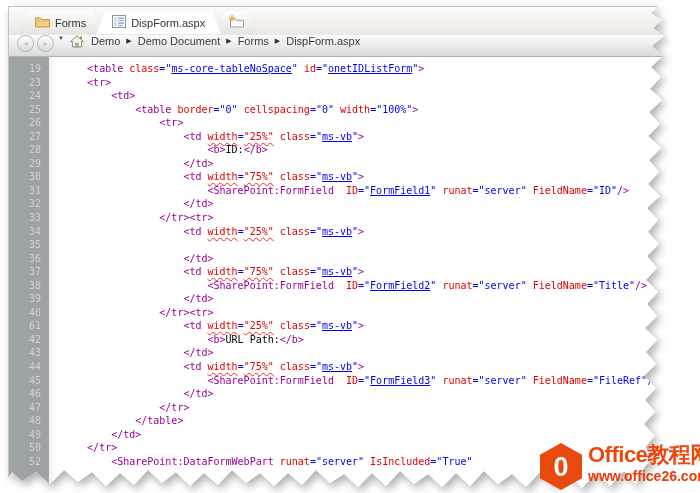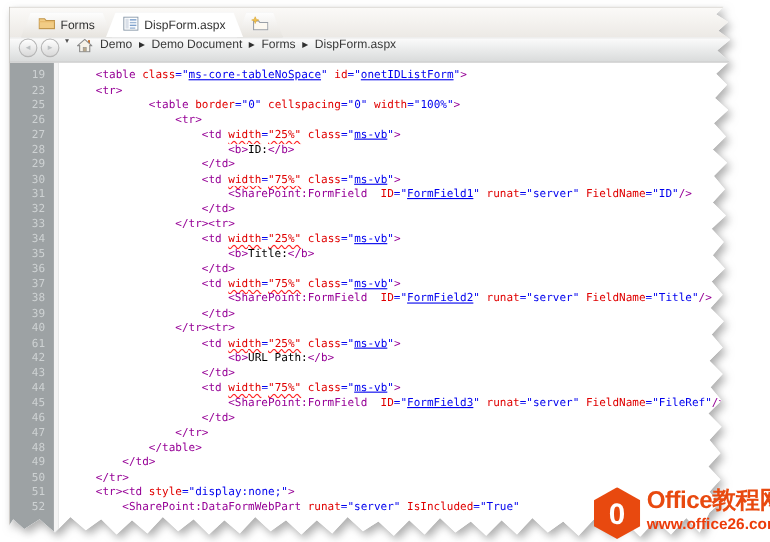--- a/index.html
+++ b/index.html
@@ -159,20 +159,24 @@
       <div class="code">
           <div class="code-row">
             <span class="ln">19</span>
             <span class="lt"><span class="sg-s">    </span><span class="sg-t">&lt;table</span><span class="sg-s"> </span><span class="sg-a">class</span><span class="sg-e">=</span><span class="sg-v">"</span><span class="sg-u">ms-core-tableNoSpace</span><span class="sg-v">"</span><span class="sg-s"> </span><span class="sg-a">id</span><span class="sg-e">=</span><span class="sg-v">"</span><span class="sg-u">onetIDListForm</span><span class="sg-v">"</span><span class="sg-t">&gt;</span></span>
           </div>
           <div class="code-row">
             <span class="ln">23</span>
             <span class="lt"><span class="sg-s">    </span><span class="sg-t">&lt;tr&gt;</span></span>
           </div>
           <div class="code-row">
+            <span class="ln">24</span>
+            <span class="lt"><span class="sg-s">        </span><span class="sg-t">&lt;td&gt;</span></span>
+          </div>
+          <div class="code-row">
             <span class="ln">25</span>
             <span class="lt"><span class="sg-s">            </span><span class="sg-t">&lt;table</span><span class="sg-s"> </span><span class="sg-a">border</span><span class="sg-e">=</span><span class="sg-v">"0"</span><span class="sg-s"> </span><span class="sg-a">cellspacing</span><span class="sg-e">=</span><span class="sg-v">"0"</span><span class="sg-s"> </span><span class="sg-a">width</span><span class="sg-e">=</span><span class="sg-v">"100%"</span><span class="sg-t">&gt;</span></span>
           </div>
           <div class="code-row">
             <span class="ln">26</span>
             <span class="lt"><span class="sg-s">                </span><span class="sg-t">&lt;tr&gt;</span></span>
           </div>
           <div class="code-row">
             <span class="ln">27</span>
             <span class="lt"><span class="sg-s">                    </span><span class="sg-t">&lt;td</span><span class="sg-s"> </span><span class="sg-w">width</span><span class="sg-e">=</span><span class="sg-w">"25%"</span><span class="sg-s"> </span><span class="sg-a">class</span><span class="sg-e">=</span><span class="sg-v">"</span><span class="sg-u">ms-vb</span><span class="sg-v">"</span><span class="sg-t">&gt;</span></span>
@@ -200,21 +204,20 @@
           <div class="code-row">
             <span class="ln">33</span>
             <span class="lt"><span class="sg-s">                </span><span class="sg-t">&lt;/tr&gt;&lt;tr&gt;</span></span>
           </div>
           <div class="code-row">
             <span class="ln">34</span>
             <span class="lt"><span class="sg-s">                    </span><span class="sg-t">&lt;td</span><span class="sg-s"> </span><span class="sg-w">width</span><span class="sg-e">=</span><span class="sg-w">"25%"</span><span class="sg-s"> </span><span class="sg-a">class</span><span class="sg-e">=</span><span class="sg-v">"</span><span class="sg-u">ms-vb</span><span class="sg-v">"</span><span class="sg-t">&gt;</span></span>
           </div>
           <div class="code-row">
             <span class="ln">35</span>
-            <span class="lt"><span class="sg-s">                        </span><span class="sg-t">&lt;b&gt;</span><span class="sg-x">Title:</span><span class="sg-t">&lt;/b&gt;</span></span>
           </div>
           <div class="code-row">
             <span class="ln">36</span>
             <span class="lt"><span class="sg-s">                    </span><span class="sg-t">&lt;/td&gt;</span></span>
           </div>
           <div class="code-row">
             <span class="ln">37</span>
             <span class="lt"><span class="sg-s">                    </span><span class="sg-t">&lt;td</span><span class="sg-s"> </span><span class="sg-w">width</span><span class="sg-e">=</span><span class="sg-w">"75%"</span><span class="sg-s"> </span><span class="sg-a">class</span><span class="sg-e">=</span><span class="sg-v">"</span><span class="sg-u">ms-vb</span><span class="sg-v">"</span><span class="sg-t">&gt;</span></span>
           </div>
           <div class="code-row">
@@ -261,24 +264,20 @@
             <span class="ln">48</span>
             <span class="lt"><span class="sg-s">            </span><span class="sg-t">&lt;/table&gt;</span></span>
           </div>
           <div class="code-row">
             <span class="ln">49</span>
             <span class="lt"><span class="sg-s">        </span><span class="sg-t">&lt;/td&gt;</span></span>
           </div>
           <div class="code-row">
             <span class="ln">50</span>
             <span class="lt"><span class="sg-s">    </span><span class="sg-t">&lt;/tr&gt;</span></span>
-          </div>
-          <div class="code-row">
-            <span class="ln">51</span>
-            <span class="lt"><span class="sg-s">    </span><span class="sg-t">&lt;tr&gt;&lt;td</span><span class="sg-s"> </span><span class="sg-a">style</span><span class="sg-e">=</span><span class="sg-v">"display:none;"</span><span class="sg-t">&gt;</span></span>
           </div>
           <div class="code-row">
             <span class="ln">52</span>
             <span class="lt"><span class="sg-s">        </span><span class="sg-t">&lt;SharePoint:DataFormWebPart</span><span class="sg-s"> </span><span class="sg-a">runat</span><span class="sg-e">=</span><span class="sg-v">"server"</span><span class="sg-s"> </span><span class="sg-a">IsIncluded</span><span class="sg-e">=</span><span class="sg-v">"True"</span></span>
           </div>
         </div>
     </div>
 
   </div>
 </div>

